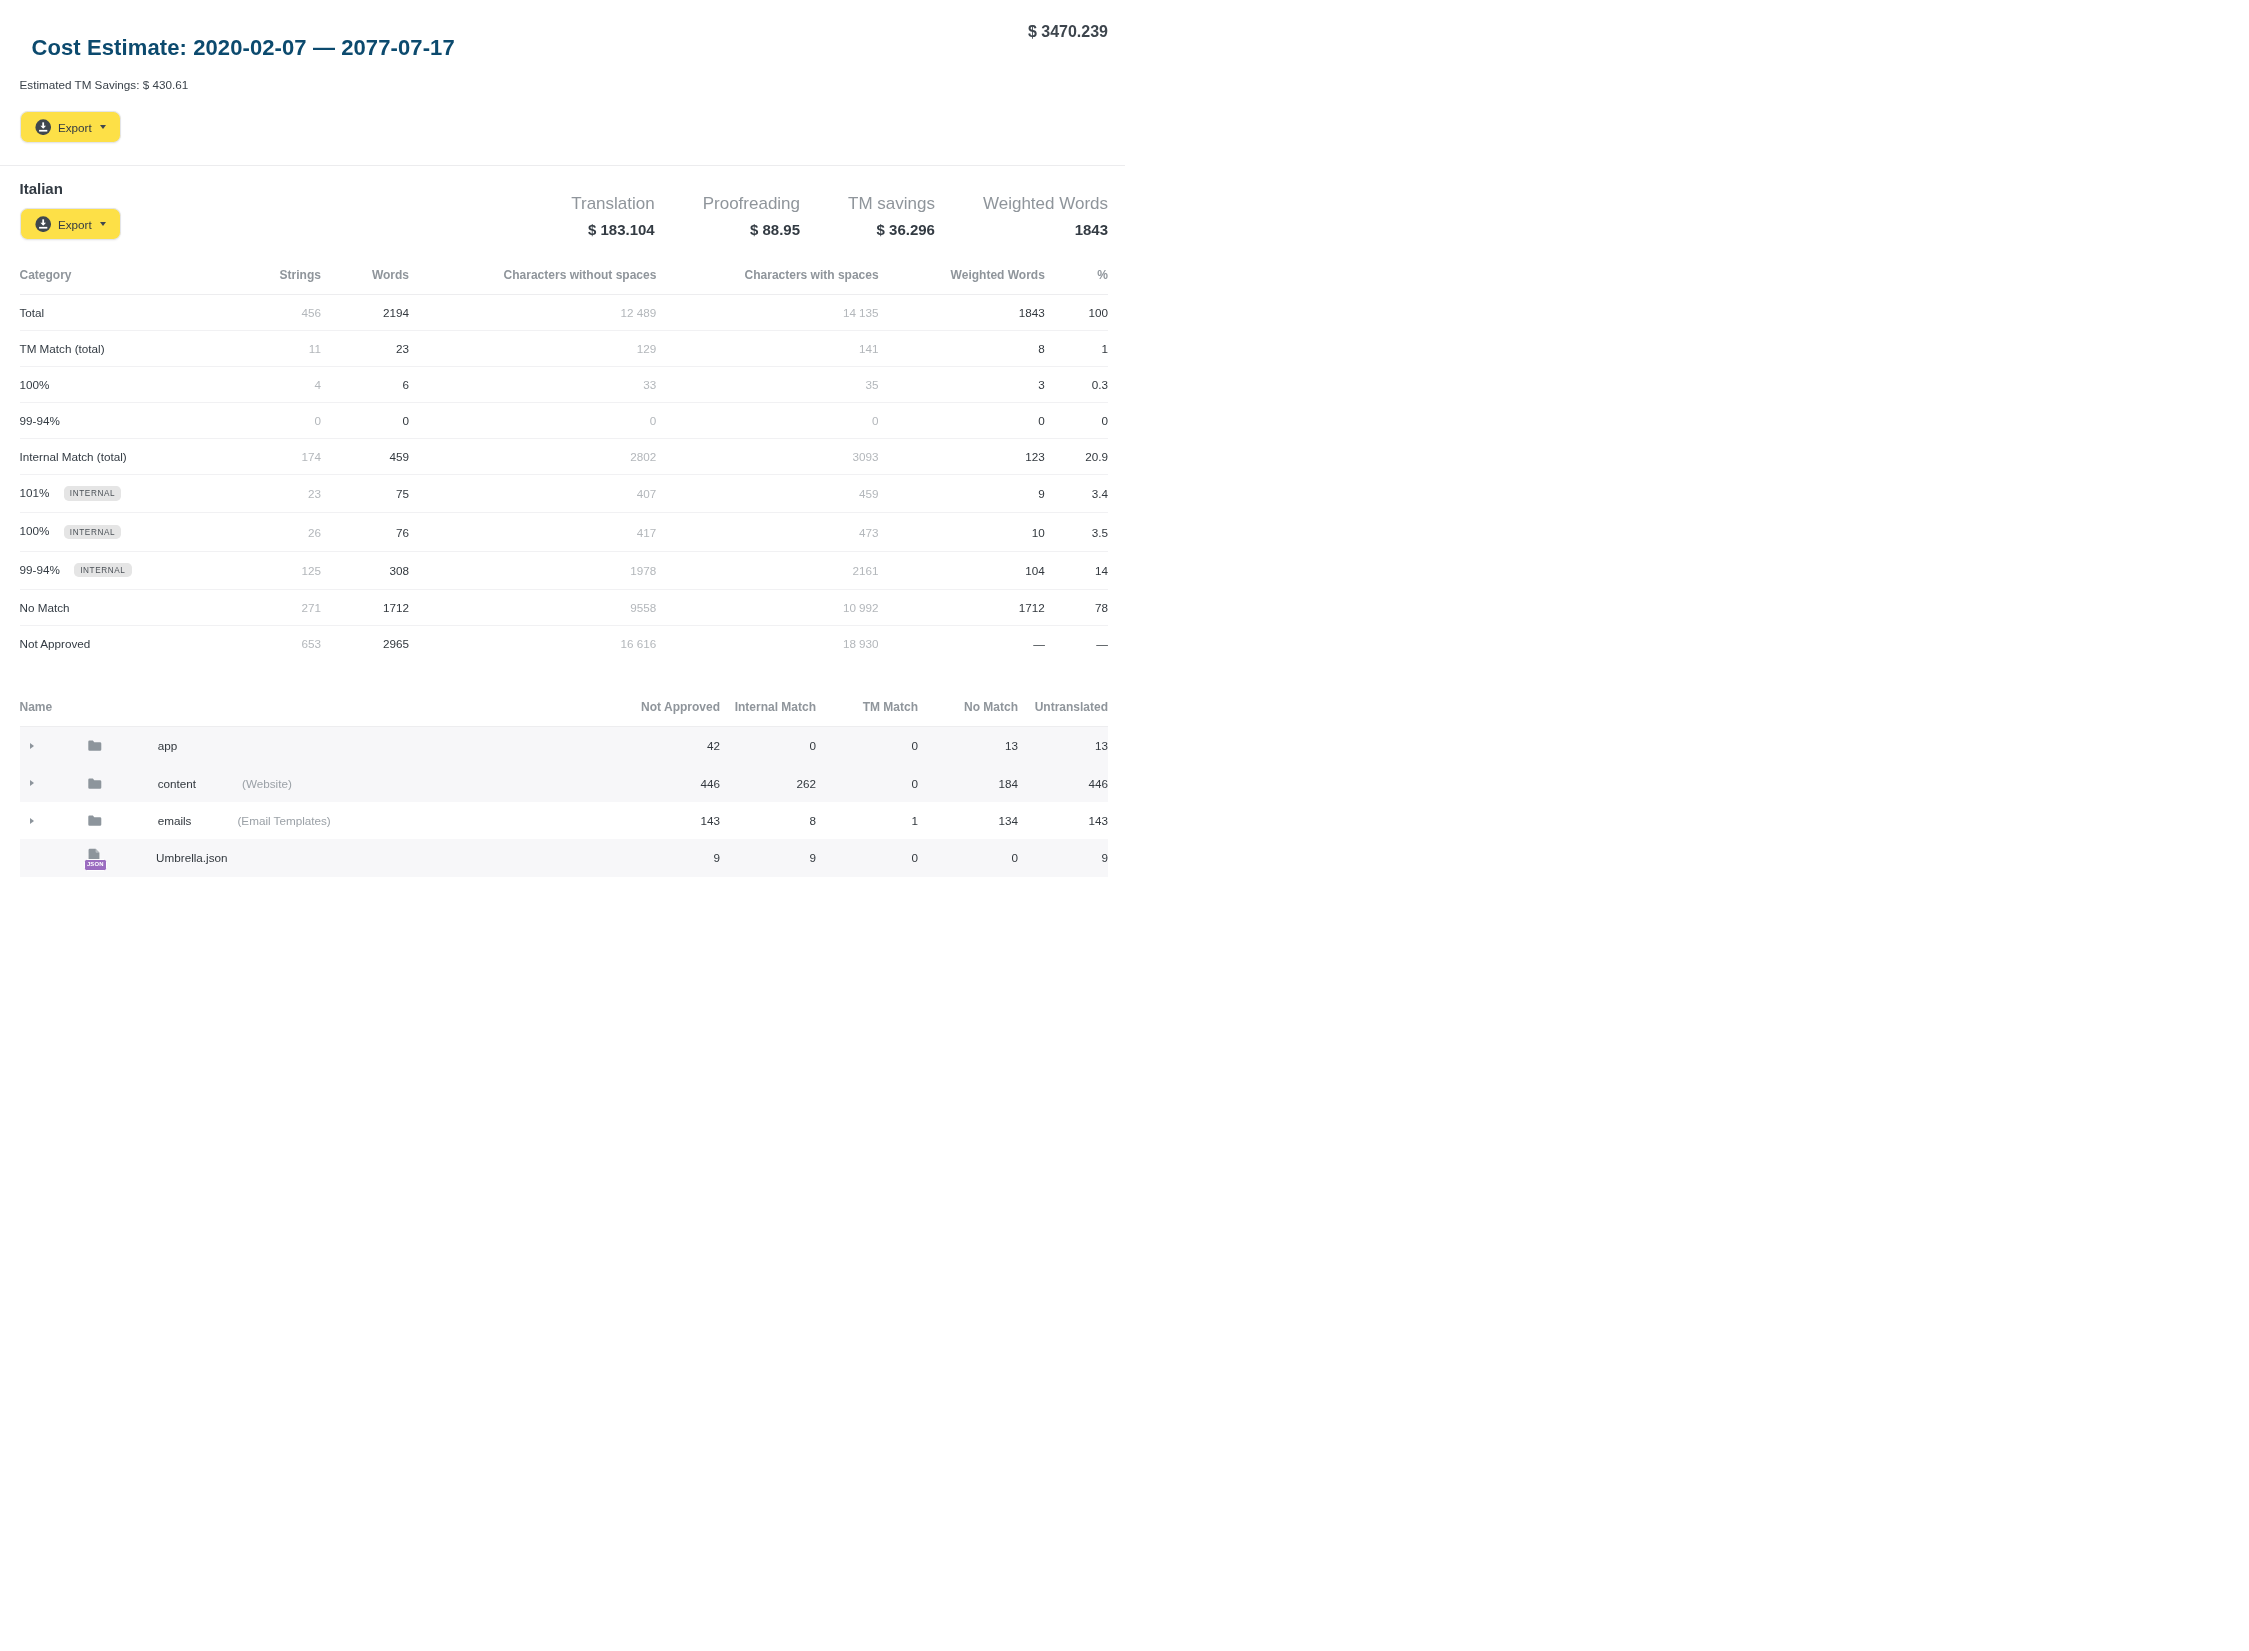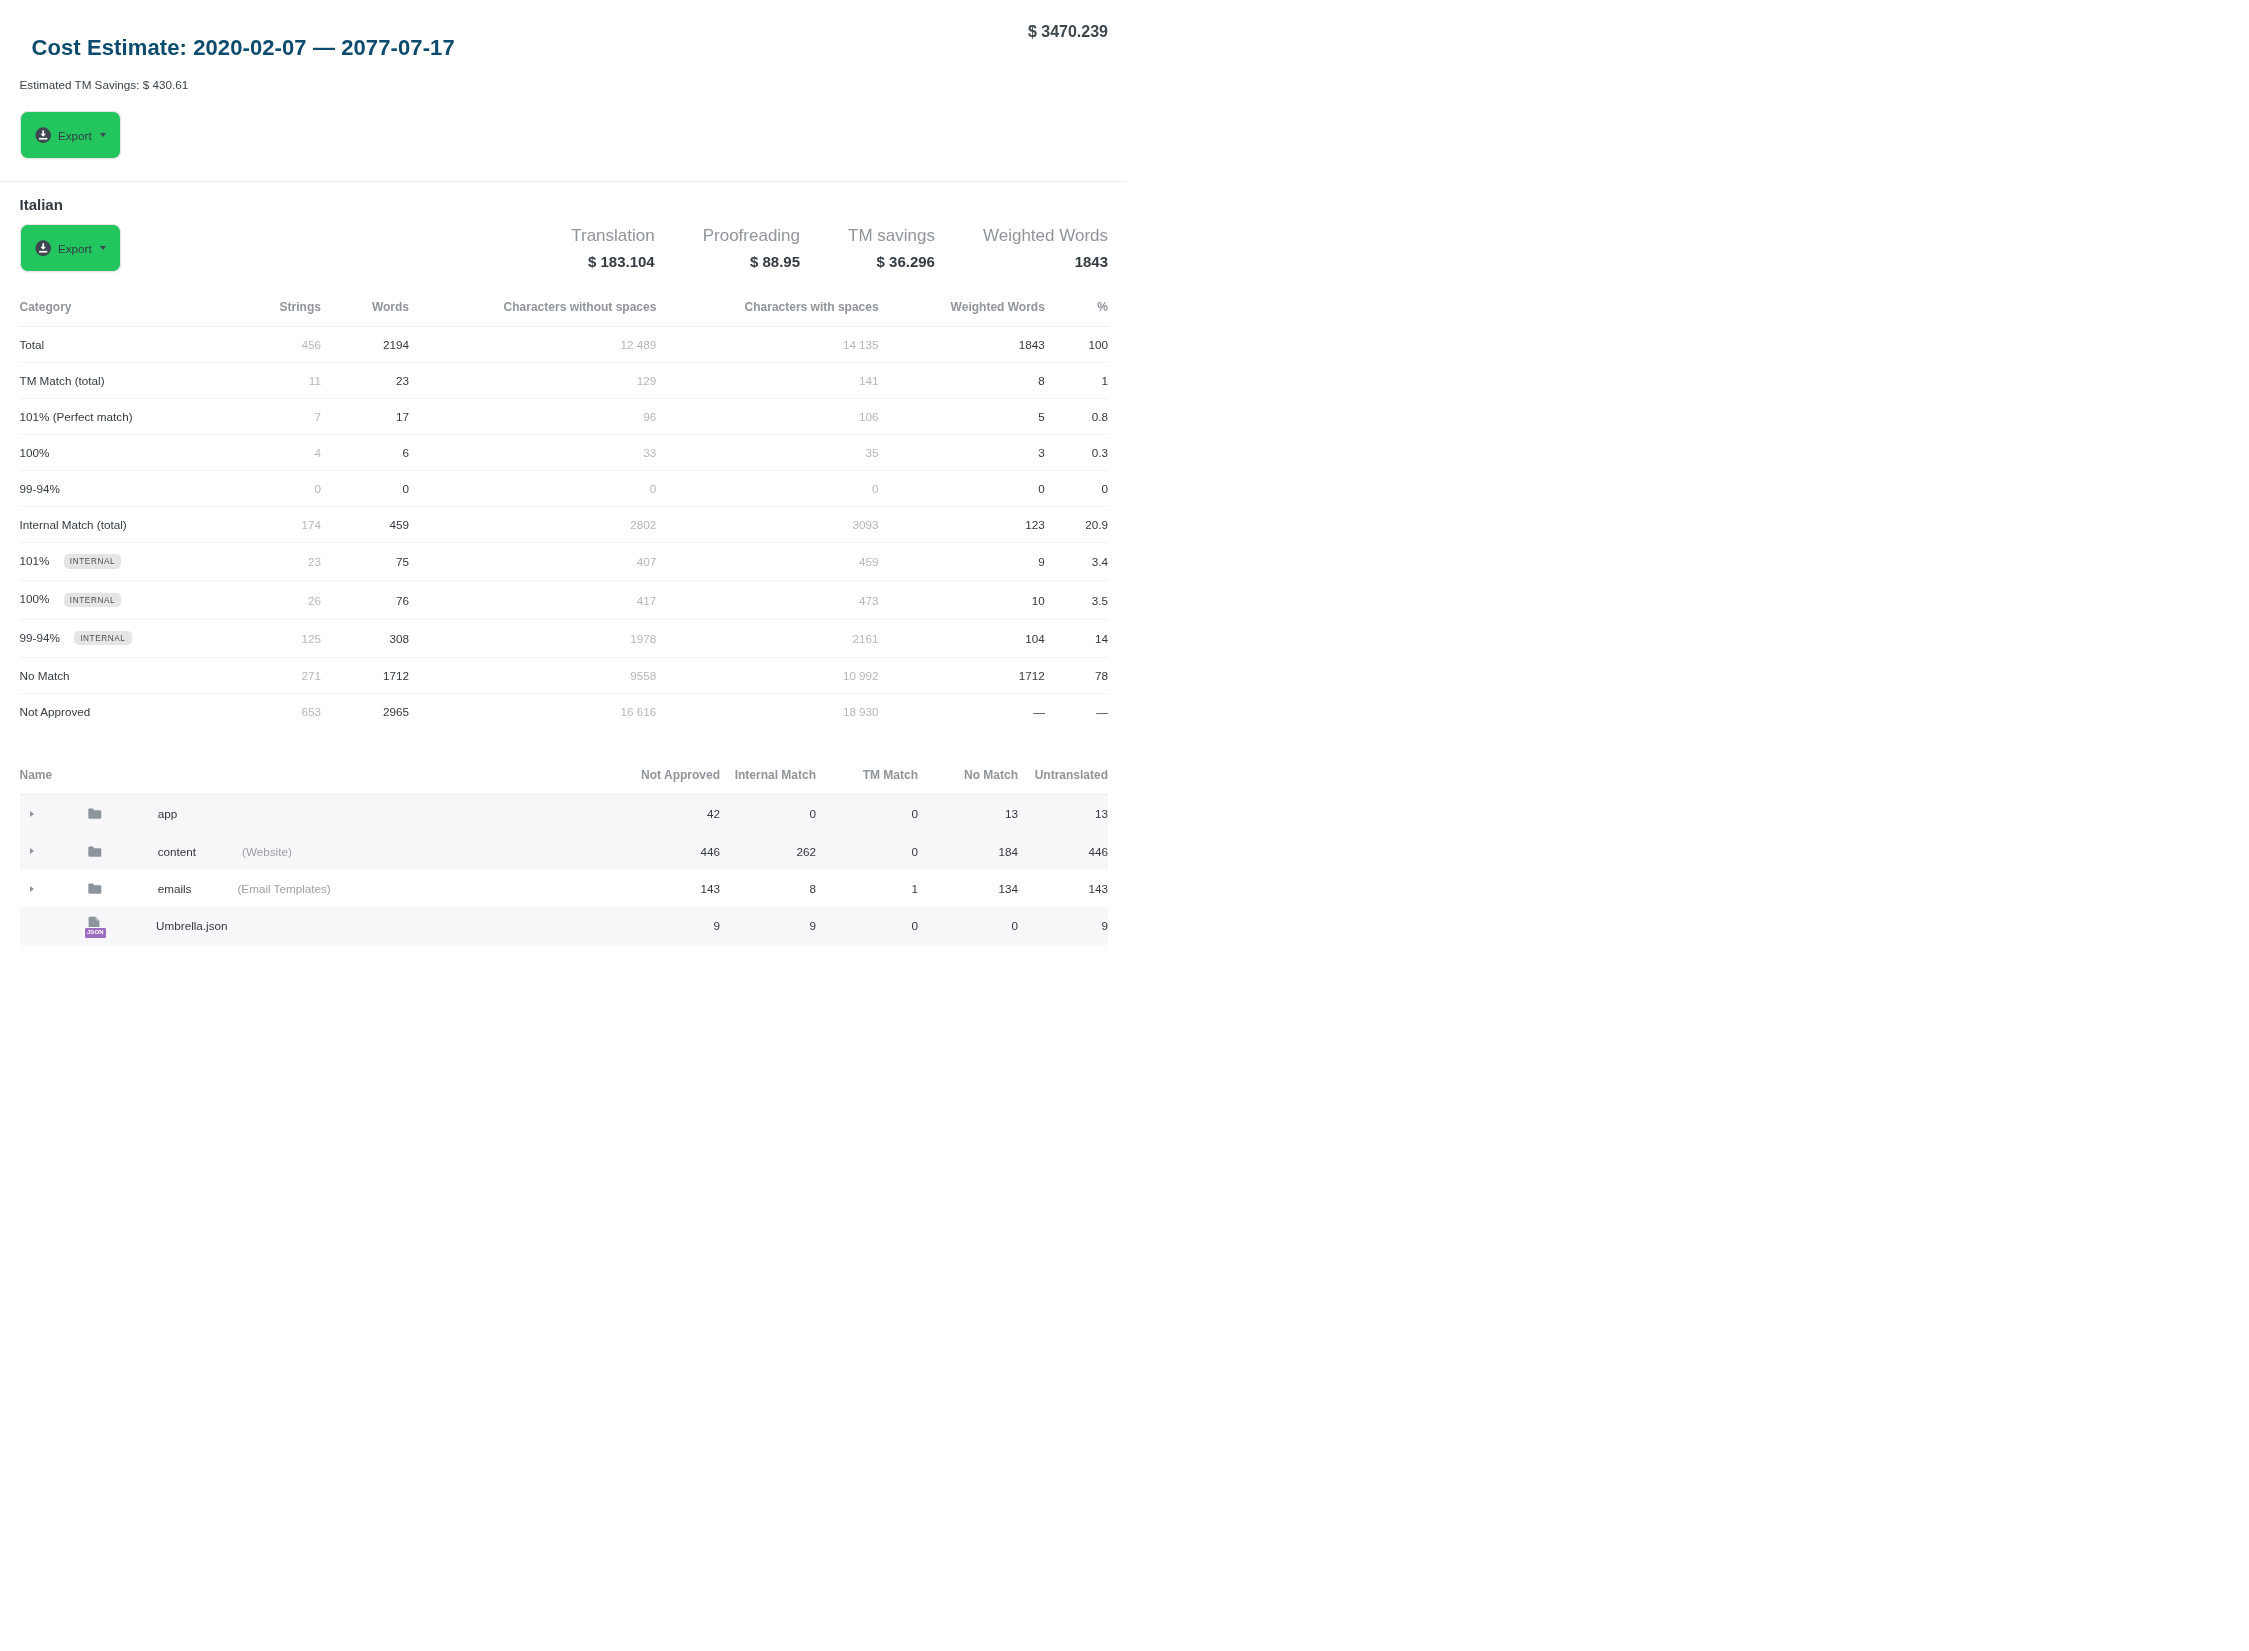--- a/index.html
+++ b/index.html
@@ -14,22 +14,22 @@
   
   .top-header { display: flex; justify-content: space-between; align-items: flex-start; }
   .page-title { font-size: 22px; font-weight: bold; margin: 12px; color: #0c4a6e; letter-spacing: 0.1px; }
   .subtitle { font-size: 11.7px; margin: 16.4px 0 0; color: #3a424a; }
   .total-price { font-size: 16px; font-weight: bold; color: #3d454d; line-height: 1.1; }
 
   
   .export-btn {
     display: inline-flex; align-items: center; gap: 7px;
     margin-top: 20.3px;
-    padding: 0 14px; height: 48px;
-    background: #22c55e; border: 0.8px solid #e4e5e8; border-radius: 7.8px;
+    padding: 0 14px; height: 32px;
+    background: #fde047; border: 0.8px solid #e4e5e8; border-radius: 7.8px;
     box-shadow: 0 0.8px 1.6px rgba(40,45,50,.05);
     font-family: inherit; font-size: 11.7px; color: #333b43; cursor: pointer;
   }
   .dl-circle { width: 16.4px; height: 16.4px; flex: 0 0 auto; }
   .caret-down {
     width: 0; height: 0; margin-left: 1.6px;
     border-left: 3.9px solid transparent; border-right: 3.9px solid transparent;
     border-top: 4.7px solid #3f474e;
   }
 
@@ -181,29 +181,20 @@
       <tr>
         <td>TM Match (total)</td>
         <td class="num muted">11</td>
         <td class="num dark">23</td>
         <td class="num muted">129</td>
         <td class="num muted">141</td>
         <td class="num dark">8</td>
         <td class="num dark">1</td>
       </tr>
       <tr>
-        <td>101% (Perfect match)</td>
-        <td class="num muted">7</td>
-        <td class="num dark">17</td>
-        <td class="num muted">96</td>
-        <td class="num muted">106</td>
-        <td class="num dark">5</td>
-        <td class="num dark">0.8</td>
-      </tr>
-      <tr>
         <td>100%</td>
         <td class="num muted">4</td>
         <td class="num dark">6</td>
         <td class="num muted">33</td>
         <td class="num muted">35</td>
         <td class="num dark">3</td>
         <td class="num dark">0.3</td>
       </tr>
       <tr>
         <td>99-94%</td>

